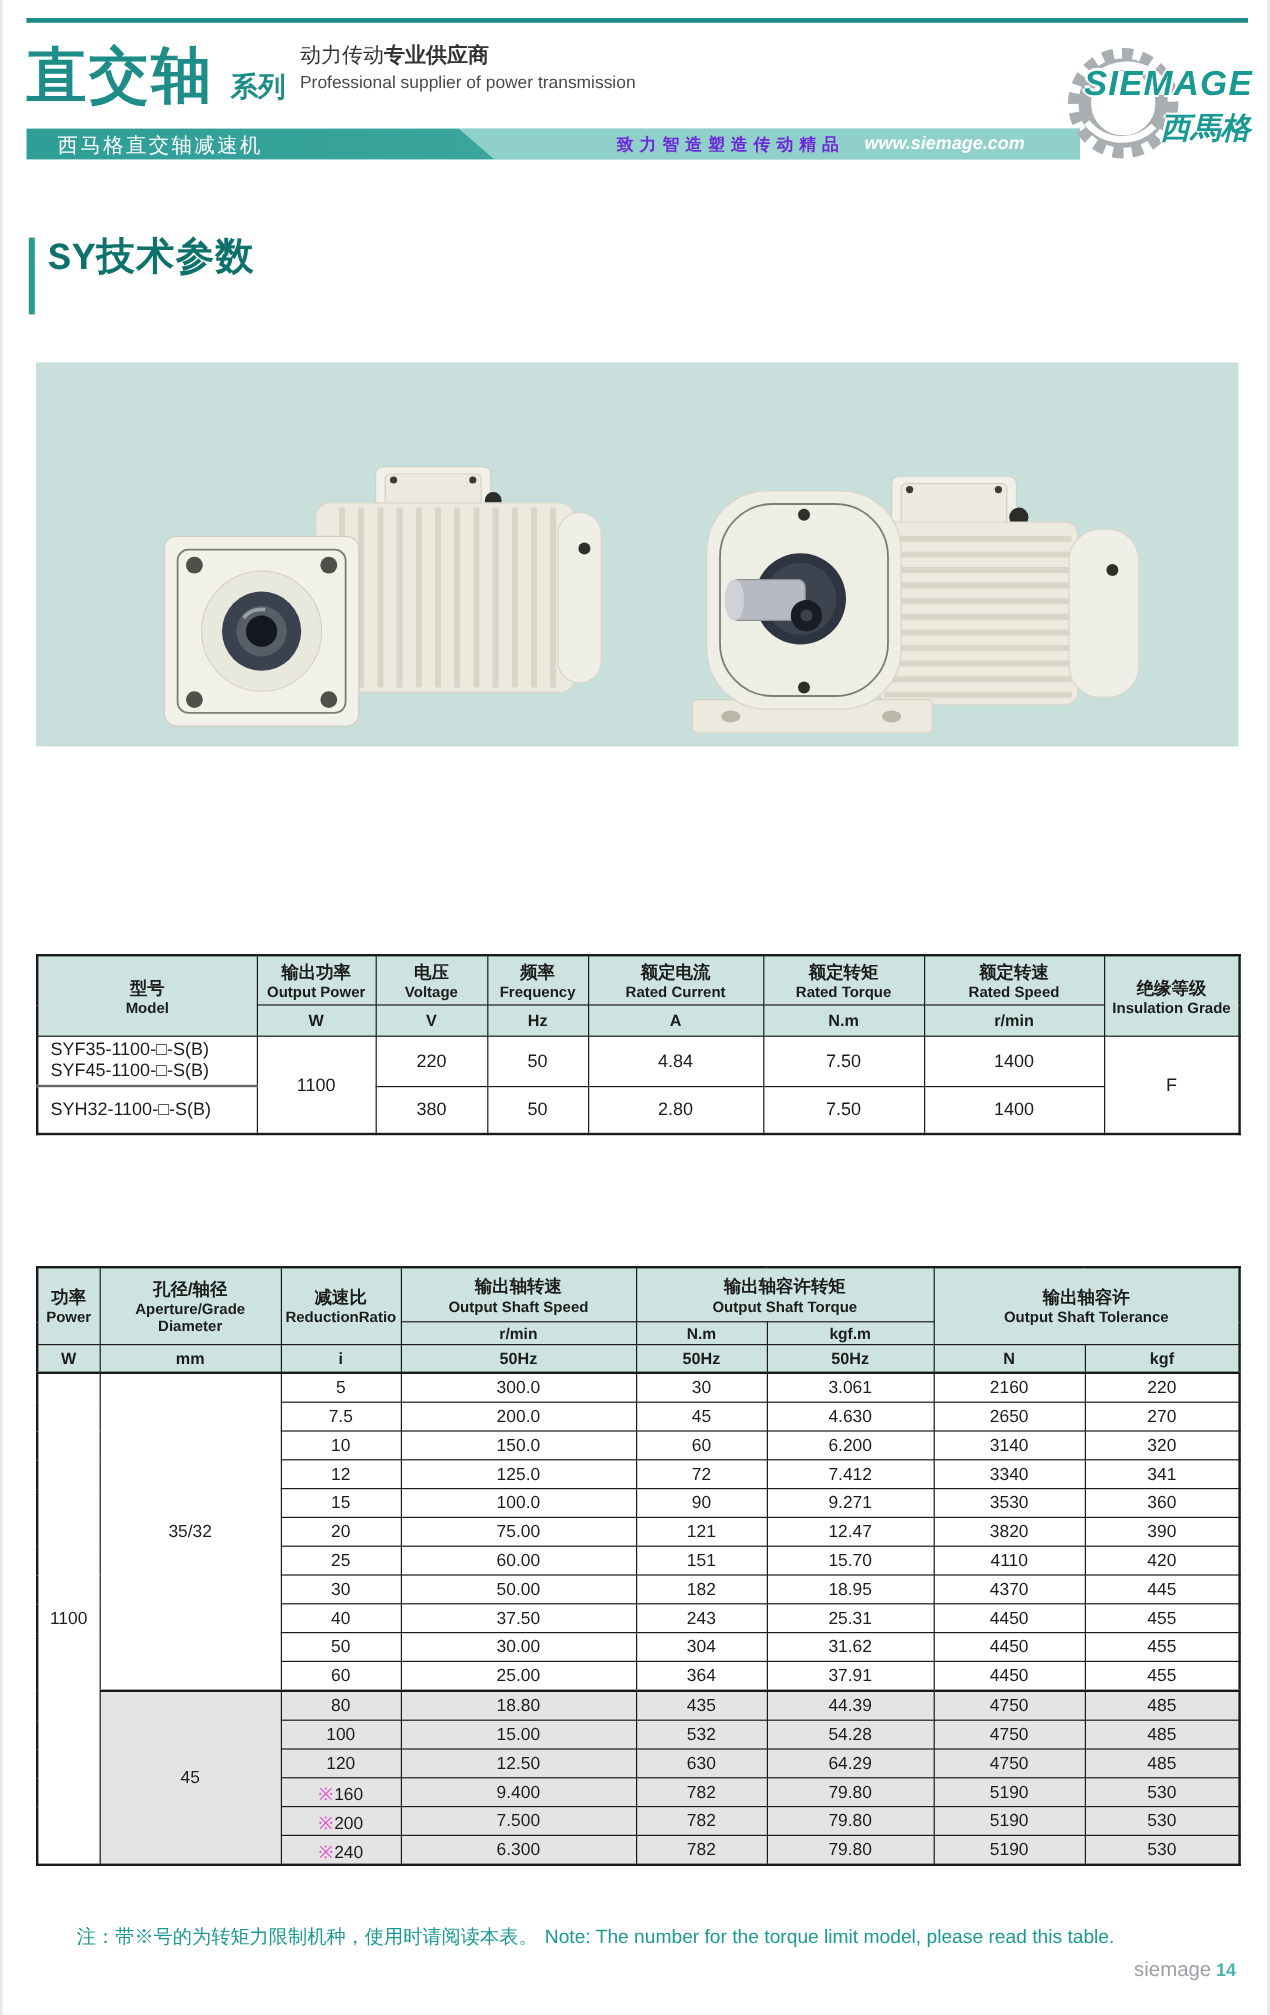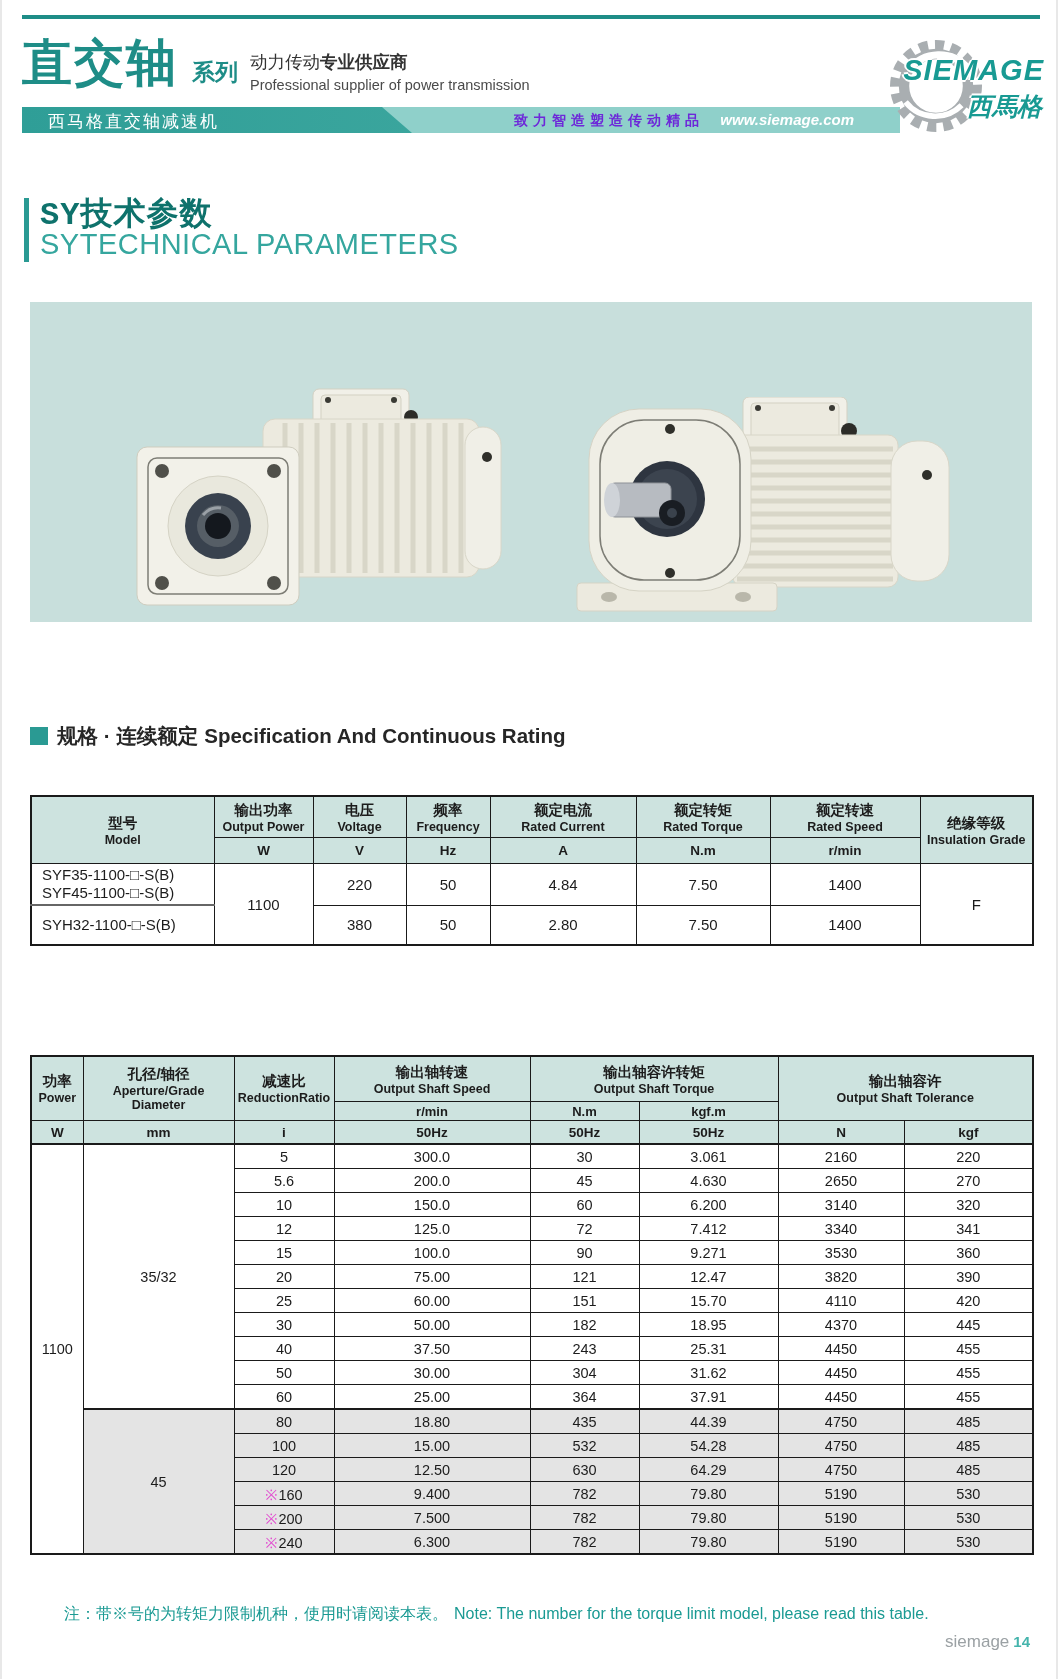--- a/index.html
+++ b/index.html
@@ -4,21 +4,21 @@
 <style>
   html,body{margin:0;padding:0;background:#e8e8e8;}
   .page{position:relative;width:1054px;height:1679px;background:#ffffff;margin:0 auto;
         font-family:"Liberation Sans",sans-serif;color:#1c1c1c;overflow:hidden;}
 
   
   .top-rule{position:absolute;left:20px;top:15px;width:1018px;height:4px;background:#1e8d87;}
   .brand-series{position:absolute;left:20px;top:36px;white-space:nowrap;}
   .series-main{font-size:50px;line-height:1.1;font-weight:bold;color:#1e8d87;letter-spacing:2px;}
   .series-sub{font-size:23px;font-weight:bold;color:#1e8d87;margin-left:14px;}
-  .tagline{position:absolute;left:248px;top:50px;}
+  .tagline{position:absolute;left:248px;top:34px;}
   .tagline-zh{font-size:17.5px;color:#333;}
   .tagline-zh b{font-weight:bold;}
   .tagline-en{font-size:14.5px;color:#4a4a4a;margin-top:3px;}
 
   .banner{position:absolute;left:20px;top:107px;width:878px;height:26px;background:#8fd0ca;}
   .banner-dark{position:absolute;left:0;top:0;width:390px;height:26px;
                background:linear-gradient(90deg,#2f9e97,#3aa59d);
                clip-path:polygon(0 0,calc(100% - 30px) 0,100% 100%,0 100%);}
   .banner-left-label{position:absolute;left:26px;top:3px;font-size:17px;color:#ffffff;letter-spacing:2px;}
   .banner-slogan{position:absolute;right:196px;top:5px;font-size:14px;font-weight:bold;color:#6d28d9;letter-spacing:5px;}
@@ -114,21 +114,20 @@
       <circle cx="60" cy="60" r="40" fill="none" stroke="#a9aeb1" stroke-width="13"></circle>
       <path d="M100 38 A47 47 0 0 0 26 40" stroke="#ffffff" stroke-width="9" fill="none"></path>
       <path d="M22 80 A47 47 0 0 0 92 84" stroke="#ffffff" stroke-width="7" fill="none"></path>
     </svg>
     <div class="logo-en">SIEMAGE</div>
     <div class="logo-zh">西馬格</div>
   </div>
 
   <div class="sec-bar"></div>
   <div class="sec-title-zh">SY技术参数</div>
-  <div class="sec-title-en">SYTECHNICAL PARAMETERS</div>
 
   <div class="photo-panel">
 
     <svg viewBox="0 0 370 220" style="left:105px;top:85px;width:370px;height:220px">
       <rect x="178" y="2" width="96" height="50" rx="6" fill="#f1f0e8" stroke="#d3d1c3"></rect>
       <rect x="186" y="8" width="80" height="34" rx="4" fill="#eceadf" stroke="#d3d1c3"></rect>
       <circle cx="193" cy="13" r="3" fill="#3a3a34"></circle>
         <circle cx="259" cy="13" r="3" fill="#3a3a34"></circle>
       <circle cx="193" cy="38" r="3" fill="#3a3a34"></circle>
         <circle cx="259" cy="38" r="3" fill="#3a3a34"></circle>
@@ -171,23 +170,20 @@
         <circle cx="95" cy="176" r="5" fill="#2f2f2a"></circle>
       <circle cx="92" cy="102" r="38" fill="#2e3540"></circle>
       <circle cx="92" cy="102" r="30" fill="#3c444f"></circle>
       <rect x="34" y="86" width="62" height="34" rx="6" fill="#b7bbc1" stroke="#8d9197"></rect>
       <ellipse cx="37" cy="103" rx="8" ry="17" fill="#cfd3d8"></ellipse>
       <circle cx="97" cy="116" r="13" fill="#191d23"></circle>
       <circle cx="97" cy="116" r="5" fill="#3a424c"></circle>
     </svg>
   </div>
 
-  <div class="spec-heading">
-    <span class="spec-square"></span><span>规格 · 连续额定</span><span class="en">Specification And Continuous Rating</span>
-  </div>
 
   <table class="t1">
     <colgroup>
       <col style="width:183px">
         <col style="width:99px">
         <col style="width:93px">
         <col style="width:84px">
       <col style="width:146px">
         <col style="width:134px">
         <col style="width:150px">
@@ -321,21 +317,21 @@
           <td rowspan="17" class="power-cell">1100</td>
           <td rowspan="11" class="aperture-cell">35/32</td>
           <td class="ratio-cell">5</td>
           <td>300.0</td>
           <td>30</td>
           <td>3.061</td>
           <td>2160</td>
           <td>220</td>
         </tr>
         <tr>
-          <td class="ratio-cell">5.6</td>
+          <td class="ratio-cell">7.5</td>
           <td>200.0</td>
           <td>45</td>
           <td>4.630</td>
           <td>2650</td>
           <td>270</td>
         </tr>
         <tr>
           <td class="ratio-cell">10</td>
           <td>150.0</td>
           <td>60</td>

